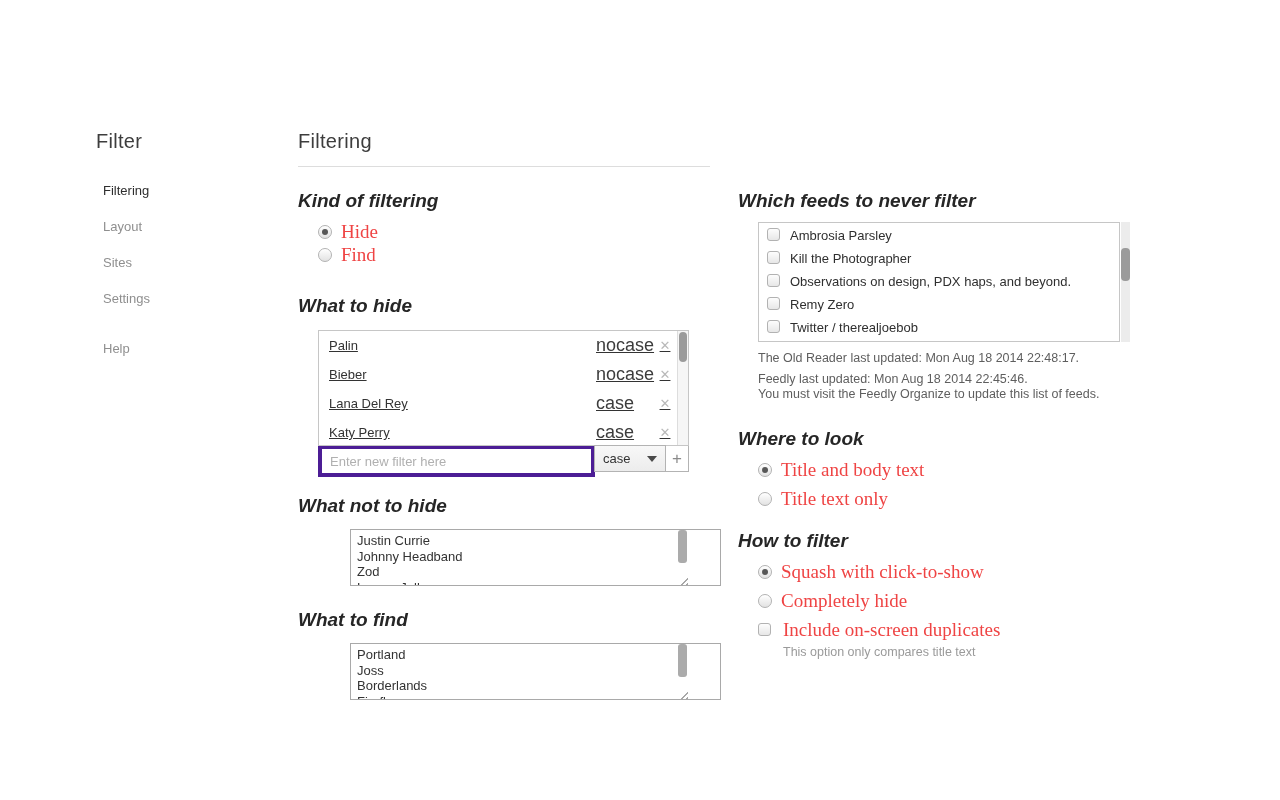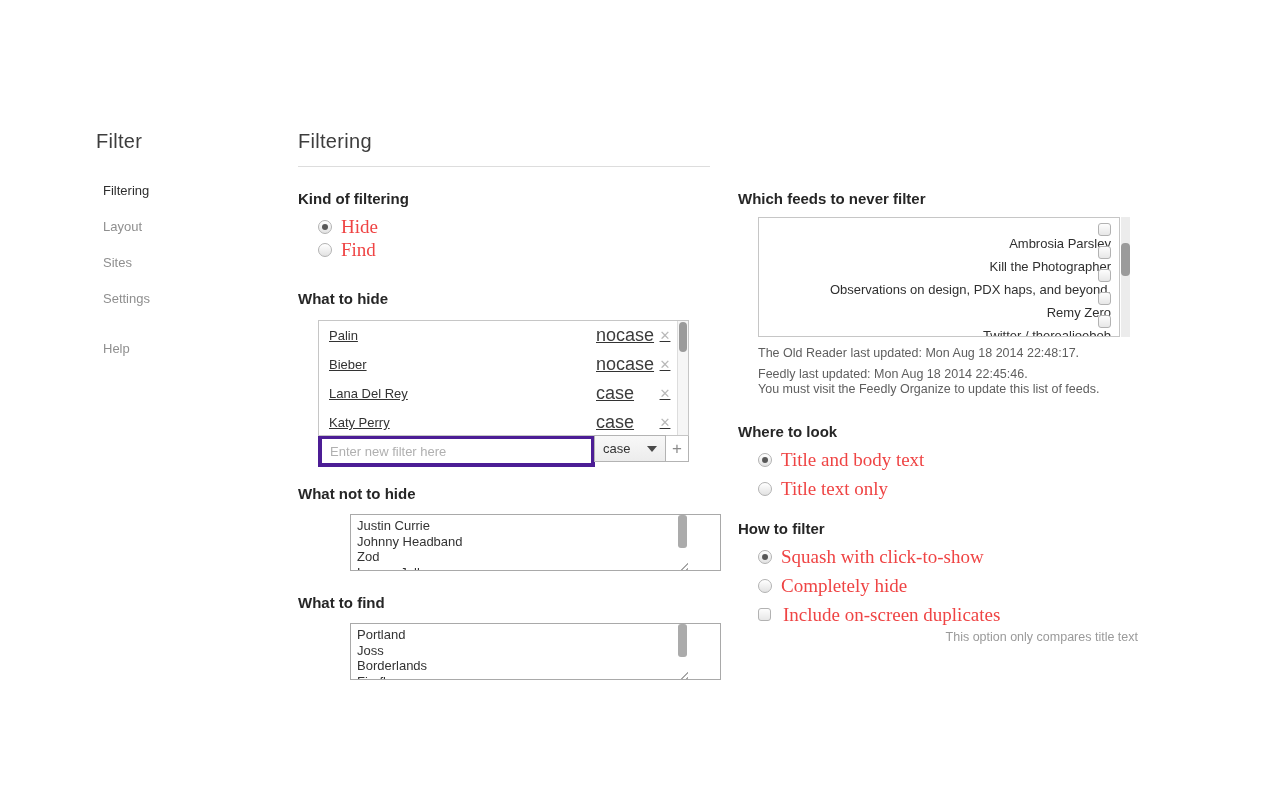--- a/index.html
+++ b/index.html
@@ -12,21 +12,21 @@
   .sidebar-title { font-size:20px; color:#3d3d3d; font-weight:500; letter-spacing:.3px; }
   .sidebar-nav { margin-top:30px; margin-left:7px; }
   .nav-item { font-size:13px; color:#8f8f8f; margin-bottom:21px; cursor:pointer; }
   .nav-item.active { color:#2e2e2e; }
   .nav-item.gap-above { margin-top:35px; }
 
   
   .main-col { position:absolute; left:298px; top:130px; width:412px; }
   .main-title { font-size:20px; color:#3d3d3d; font-weight:500; letter-spacing:.3px; }
   .title-divider { border:none; border-top:1px solid #ddd; margin-top:13px; }
-  .section-heading { font-size:15px; font-weight:bold; color:#262626; }
+  .section-heading { font-size:19px; font-weight:bold; color:#262626;font-style:italic; }
   .mt-lg { margin-top:23px; }
   .mt-xl { margin-top:29px; }
 
   
   .radio-option { display:flex; align-items:center; height:23px; cursor:pointer; }
   .opt-indent { margin-left:20px; }
   .radio-group { margin-top:8px; }
   .radio-icon { width:14px; height:14px; border-radius:50%;
     background:linear-gradient(#ffffff,#e2e2e2); border:1px solid #b2b2b2;
     box-shadow:inset 0 1px 1px rgba(255,255,255,.8);
@@ -73,21 +73,21 @@
     background:#ababab; border-radius:3px; }
   .resize-handle { position:absolute; right:1px; bottom:1px; width:10px; height:10px;
     background:repeating-linear-gradient(135deg,transparent 0 2px,#a8a8a8 2px 3.5px);
     clip-path:polygon(100% 0,100% 100%,0 100%); cursor:nwse-resize; }
 
   
   .right-col { position:absolute; left:738px; top:190px; width:400px; }
   .feeds-wrap { position:relative; margin-left:20px; margin-top:10px; width:362px; }
   .feeds-box { border:1px solid #c6c6c6; background:#fff; height:120px; padding-top:5px;
     overflow:hidden; }
-  .feed-item { display:flex; align-items:flex-end; height:23px; padding:0 8px; cursor:pointer;flex-direction:column; }
+  .feed-item { display:flex; align-items:flex-start; height:23px; padding:0 8px; cursor:pointer; }
   .feed-label { font-size:13px; color:#2f2f2f; margin-left:10px; white-space:nowrap; }
   .feeds-scrollbar { position:absolute; top:0; right:-10px; width:9px; height:120px;
     background:#ececec; }
   .feeds-thumb { top:26px; height:33px; left:0; right:0; }
   .status-block { margin-left:20px; margin-top:9px; }
   .status-line { font-size:12.5px; color:#5e5e5e; line-height:15px; }
   .status-line.first { margin-bottom:6px; }
   .dup-row { display:flex; align-items:center; height:23px; margin-top:6px; cursor:pointer; }
   .dup-note { font-size:12.5px; color:#9a9a9a; margin-left:41px; margin-top:4px; }
 </style>
@@ -237,17 +237,17 @@
         <span class="radio-label">Squash with click-to-show</span>
       </div>
       <div class="radio-option">
         <span class="radio-icon"></span>
         <span class="radio-label">Completely hide</span>
       </div>
       <div class="dup-row">
         <span class="checkbox-icon"></span>
         <span class="radio-label" style="margin-left:12px;">Include on-screen duplicates</span>
       </div>
-      <div class="dup-note" style="margin-left:25px;text-align:right;">This option only compares title text</div>
+      <div class="dup-note" style="margin-left:25px;">This option only compares title text</div>
     </div>
   </div>
 
 </div>
 
 </body></html>

